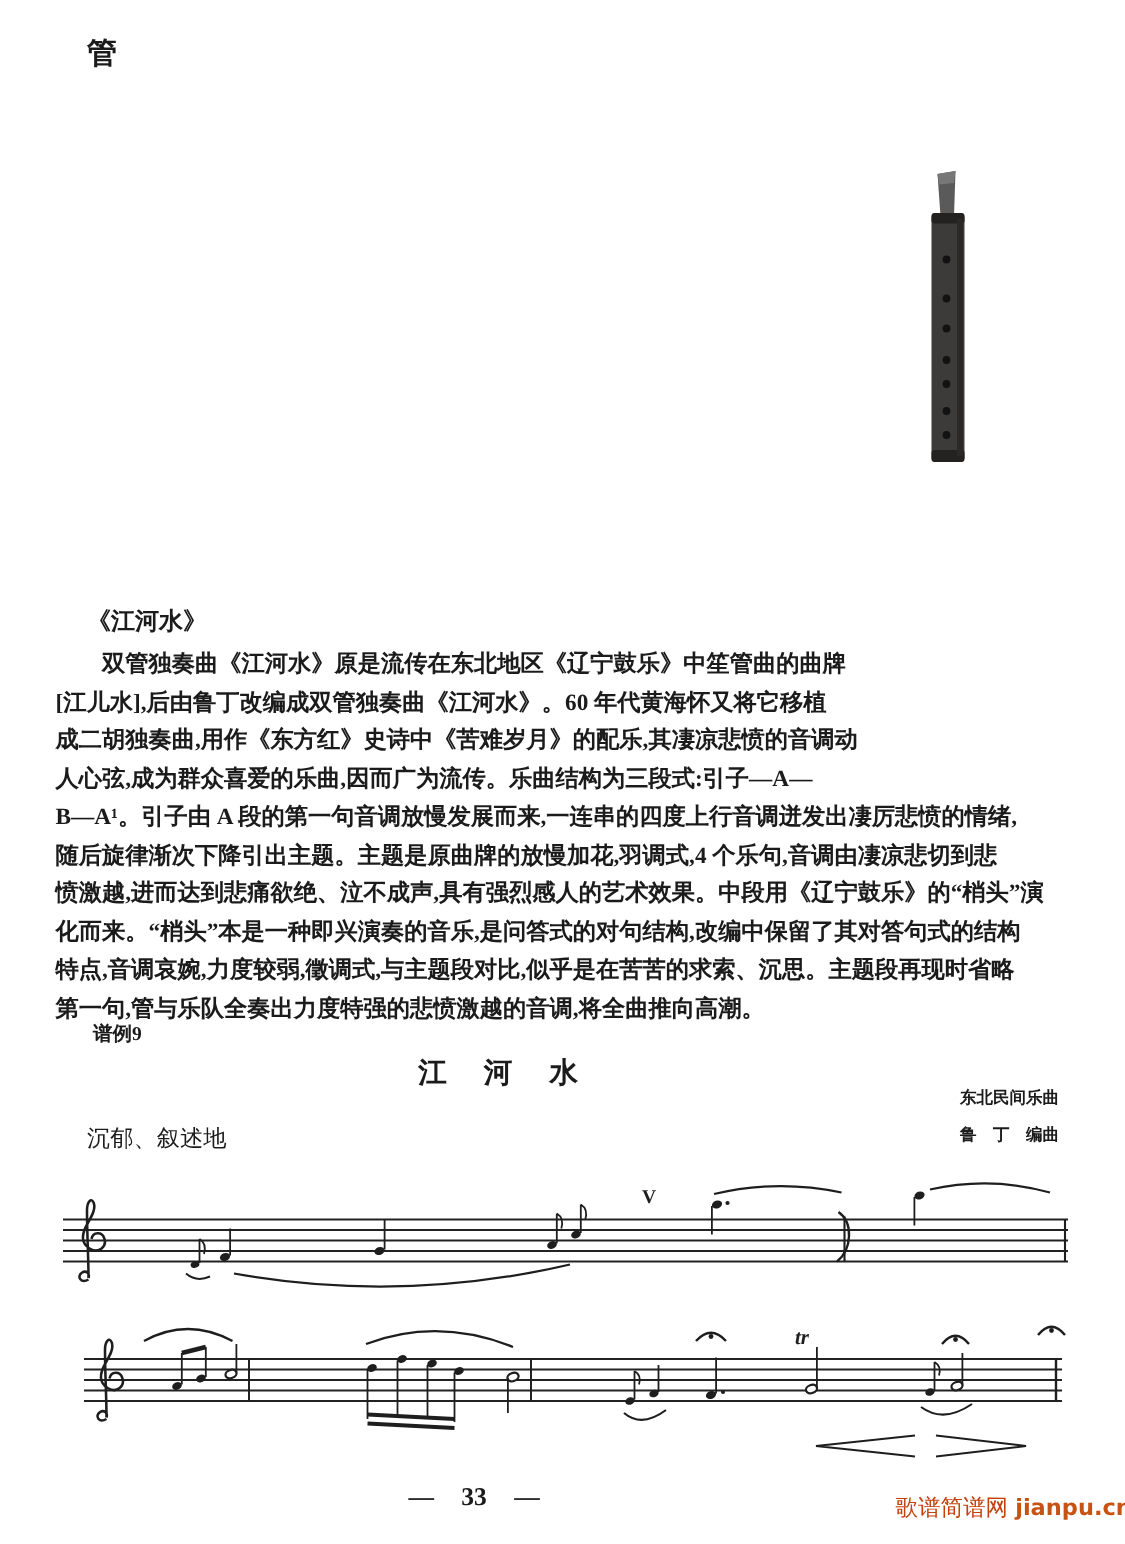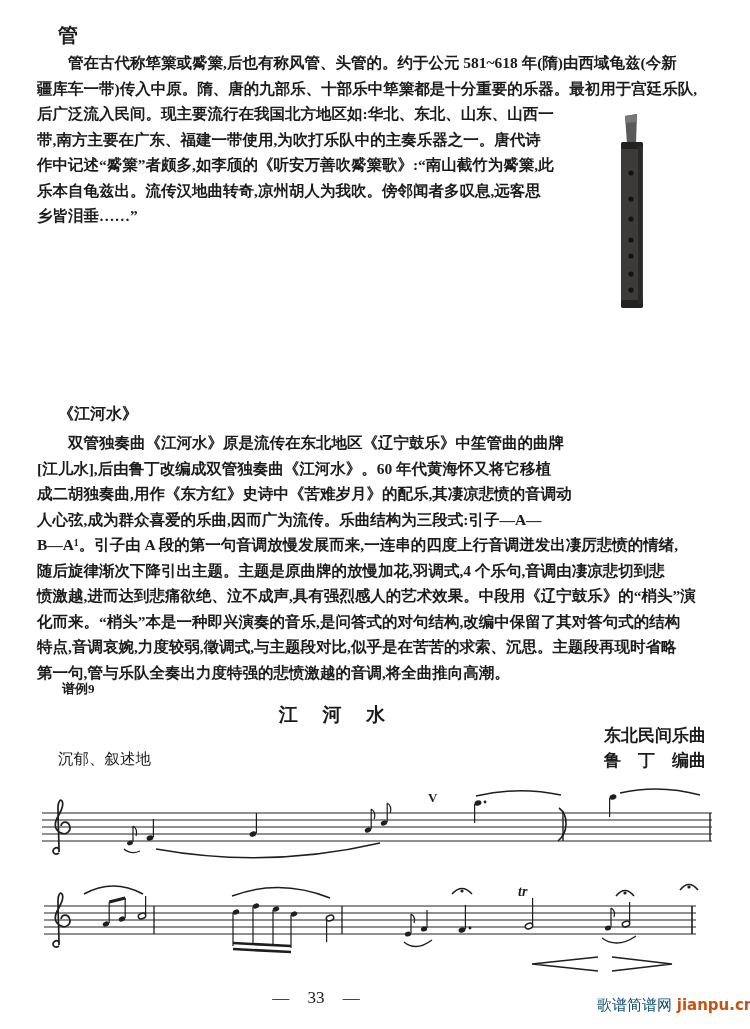--- a/index.html
+++ b/index.html
@@ -15,51 +15,44 @@
     left:37px;width:712px;font-size:15.5px;line-height:25.5px;
     white-space:pre-line;text-align:left;font-weight:600;
   }
   .indent{text-indent:2em;}
   #para1{top:50px;}
   #para2{top:234px;}
   .sub-heading{left:58px;top:404px;font-size:16px;font-weight:bold;}
   #para3{top:430px;}
   .example-label{left:62px;top:680px;font-size:13px;font-weight:bold;}
   .score-title{left:0;top:702px;width:674px;text-align:center;font-size:19px;font-weight:bold;letter-spacing:10px;}
-  .credit{right:44px;font-size:17px;font-weight:600;text-align:right;}
+  .credit{right:44px;font-size:11px;font-weight:600;text-align:right;}
   #credit-source{top:724px;}
   #credit-arranger{top:749px;margin-left:44px;}
   .expression{left:58px;top:749px;font-size:15.5px;font-weight:normal;}
   .figure{left:608px;top:114px;width:48px;height:205px;}
   .staff-svg{display:block;}
   #staff1{left:38px;top:783px;}
-  #staff2{left:40px;top:872px;}
-  .page-number{left:0;top:988px;width:632px;text-align:center;font-size:17px;word-spacing:14px;}
+  #staff2{left:52px;top:872px;}
+  .page-number{left:0;top:988px;width:632px;text-align:center;font-size:17px;word-spacing:14px;font-weight:bold;}
   .watermark{left:597px;top:996px;font-size:15px;font-family:"DejaVu Sans","Liberation Sans",sans-serif;white-space:nowrap;}
-  .wm-name{color:#0c4a6e;}
+  .wm-name{color:#c2410c;}
   .wm-url{color:#c75312;font-weight:bold;}
   .mus{stroke:#1e1e1e;fill:none;}
   .mus-fill{fill:#1e1e1e;stroke:none;}
   .mus-open{fill:#ffffff;stroke:#1e1e1e;stroke-width:1.5;}
   svg text{font-family:"Liberation Serif",serif;fill:#1e1e1e;}
 </style>
 </head>
 <body>
 
 <div id="page">
 
   <div class="abs doc-title">管</div>
 
-  <div id="para1" class="abs para indent">管在古代称筚篥或觱篥,后也有称风管、头管的。约于公元 581~618 年(隋)由西域龟兹(今新
-疆库车一带)传入中原。隋、唐的九部乐、十部乐中筚篥都是十分重要的乐器。最初用于宫廷乐队,
-后广泛流入民间。现主要流行在我国北方地区如:华北、东北、山东、山西一
-带,南方主要在广东、福建一带使用,为吹打乐队中的主奏乐器之一。唐代诗
-作中记述“觱篥”者颇多,如李颀的《听安万善吹觱篥歌》:“南山截竹为觱篥,此
-乐本自龟兹出。流传汉地曲转奇,凉州胡人为我吹。傍邻闻者多叹息,远客思
-乡皆泪垂……”</div>
 
 
   <div class="abs figure">
     <svg width="48" height="205" viewBox="0 0 48 205">
       <g>
         <polygon points="17,2 29,0 28,30 19,30" fill="#5a5a5a"></polygon>
         <polygon points="17,2 29,0 28,8 18,9" fill="#777777"></polygon>
       </g>
       <g>
         <rect x="13" y="28" width="22" height="166" rx="3" fill="#3d3b3a"></rect>

